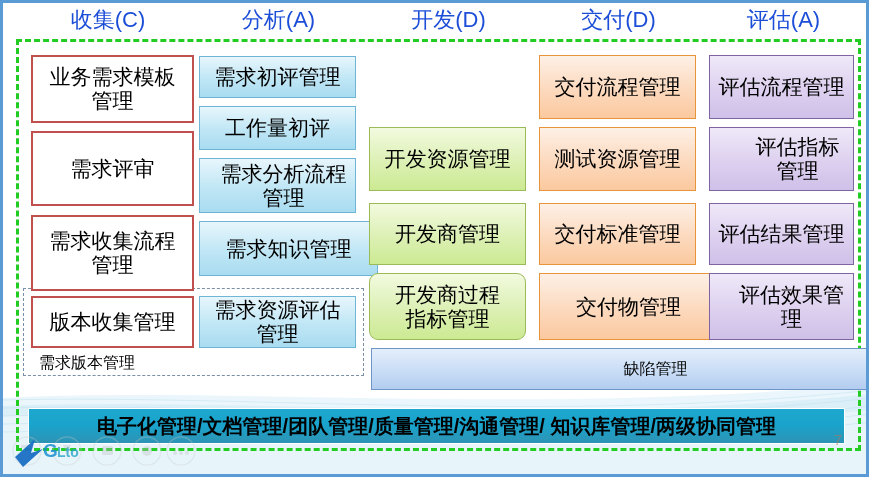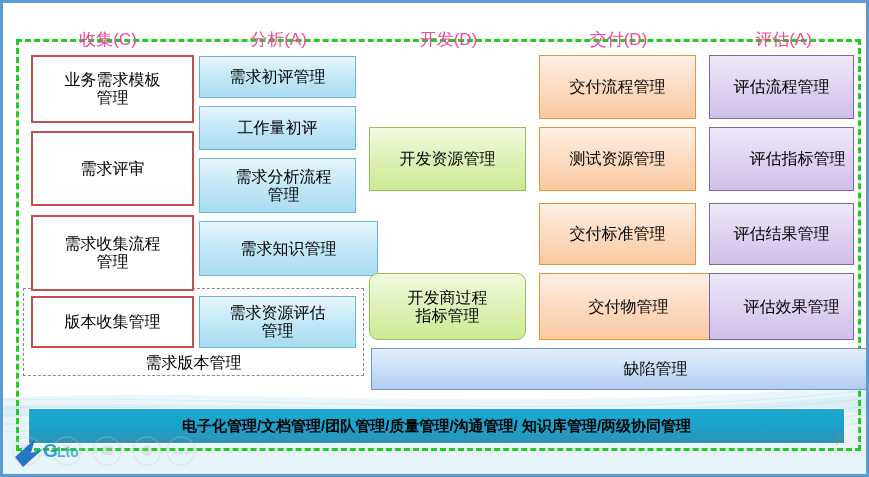--- a/index.html
+++ b/index.html
@@ -29,26 +29,26 @@
     bottom: 0;
     width: 869px;
     height: 120px;
     pointer-events: none;
     z-index: 0;
   }
 
   
   .col-header {
     position: absolute;
-    top: 24px;
+    top: 4px;
     height: 26px;
     line-height: 26px;
     text-align: center;
-    font-size: 17px;
-    color: #ec4899;
+    font-size: 22px;
+    color: #1d4ed8;
     white-space: nowrap;
     z-index: 4;
   }
 
   
   .green-frame {
     position: absolute;
     left: 13px;
     top: 36px;
     width: 845px;
@@ -64,41 +64,40 @@
     left: 20px;
     top: 285px;
     width: 341px;
     height: 88px;
     border: 1.5px dashed #7a8fa6;
     box-sizing: border-box;
     z-index: 3;
   }
   .dotted-group-label {
     position: absolute;
-    left: 20px;
+    left: 36px;
     top: 349px;
     width: 341px;
     height: 22px;
     line-height: 22px;
-    text-align: center;
     font-size: 16px;
     color: #000000;
     z-index: 5;
     white-space: nowrap;
   }
 
   
   .card {
     position: absolute;
     box-sizing: border-box;
     display: flex;
     align-items: center;
     justify-content: center;
     text-align: center;
-    font-size: 16px;
+    font-size: 21px;
     line-height: 1.12;
     color: #000000;
     padding: 2px 4px;
     z-index: 5;
     white-space: pre-line;
   }
 
   
   .card.red {
     background: #ffffff;
@@ -137,21 +136,21 @@
     left: 25px;
     top: 405px;
     width: 817px;
     height: 36px;
     background: linear-gradient(to bottom, #1ea8cf 0%, #19a4cd 45%, #2e93b4 100%);
     border: 1px solid #ffffff;
     box-sizing: border-box;
     display: flex;
     align-items: center;
     justify-content: center;
-    font-size: 15px;
+    font-size: 20px;
     font-weight: bold;
     color: #000000;
     z-index: 6;
     white-space: nowrap;
   }
 
   
   .logo-wm {
     position: absolute;
     left: 6px;
@@ -211,20 +210,21 @@
 
   <div class="card blue" style="left:196px; top:53px;  width:157px; height:42px;">需求初评管理</div>
   <div class="card blue" style="left:196px; top:103px; width:157px; height:44px;">工作量初评</div>
   <div class="card blue" style="left:196px; top:155px; width:157px; height:55px;padding-left:16px;">需求分析流程
 管理</div>
   <div class="card blue" style="left:196px; top:218px; width:179px; height:55px;">需求知识管理</div>
   <div class="card blue" style="left:196px; top:293px; width:157px; height:52px;">需求资源评估
 管理</div>
 
   <div class="card green" style="left:366px; top:124px; width:157px; height:64px;text-align:center;">开发资源管理</div>
+  <div class="card green" style="left:366px; top:200px; width:157px; height:62px;">开发商管理</div>
   <div class="card green" style="left:366px; top:270px; width:157px; height:67px;border-radius:9px;">开发商过程
 指标管理</div>
 
   <div class="card orange" style="left:536px; top:52px;  width:157px; height:64px;">交付流程管理</div>
   <div class="card orange" style="left:536px; top:124px; width:157px; height:64px;">测试资源管理</div>
   <div class="card orange" style="left:536px; top:200px; width:157px; height:62px;">交付标准管理</div>
   <div class="card orange" style="left:536px; top:270px; width:179px; height:67px;">交付物管理</div>
 
   <div class="card purple" style="left:706px; top:52px;  width:145px; height:64px;">评估流程管理</div>
   <div class="card purple" style="left:706px; top:124px; width:145px; height:64px;padding-left:36px;">评估指标管理</div>

